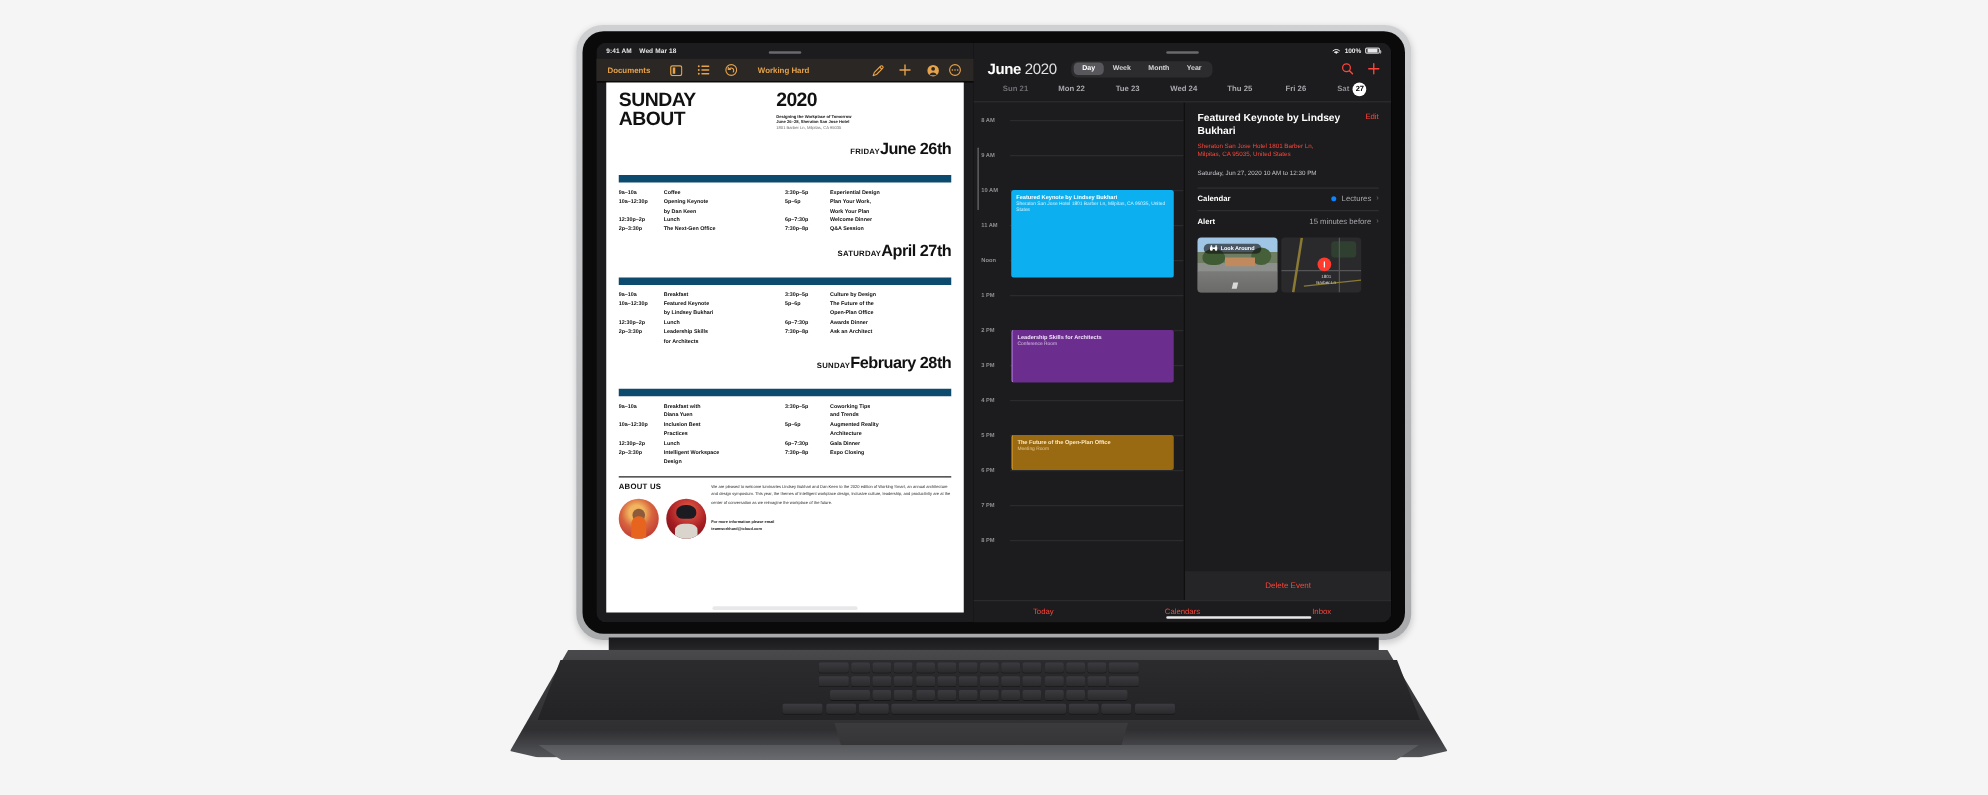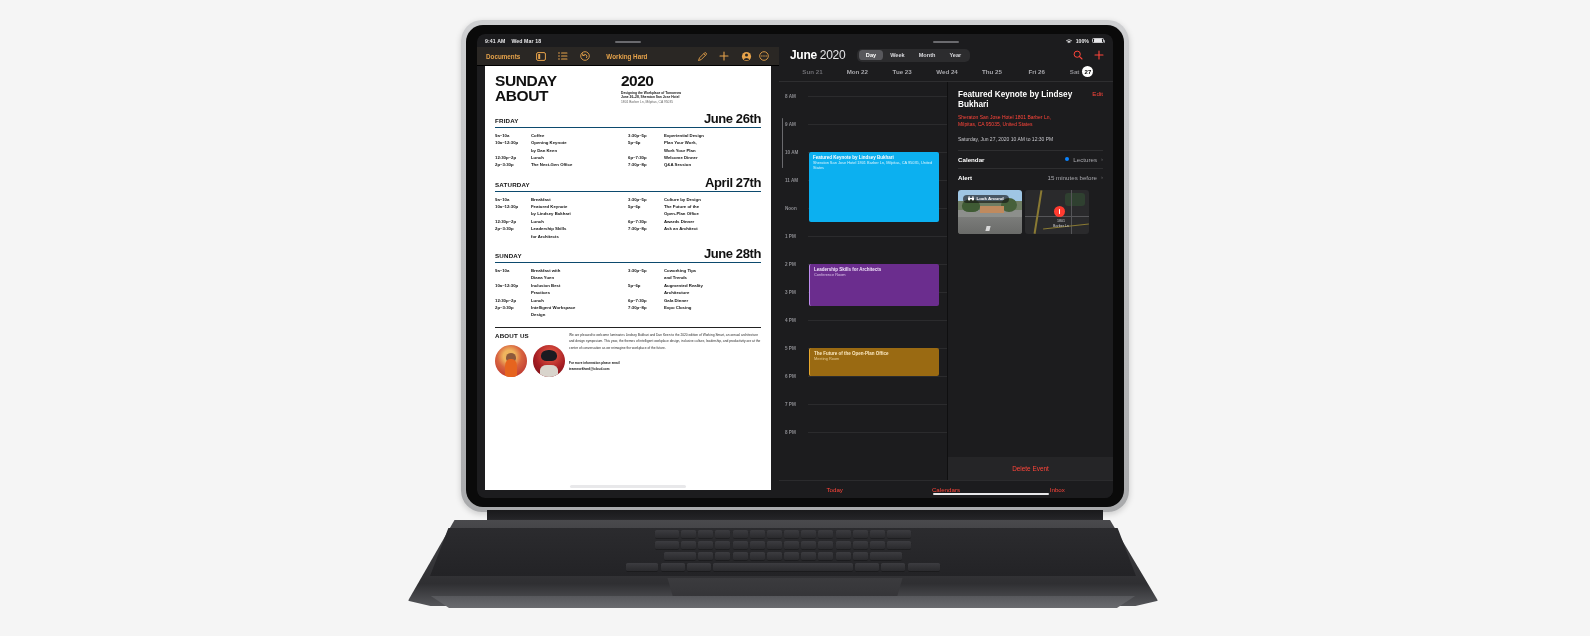--- a/index.html
+++ b/index.html
@@ -60,21 +60,21 @@
   }
   .page-pad { padding: 8px 10px 0 10px; }
   .wh-title { font-size: 15.5px; font-weight: 800; line-height: 0.95; letter-spacing: -0.4px; }
   .head-row { display:flex; justify-content: space-between; align-items: flex-start; }
   .yr { font-size: 15.5px; font-weight: 800; line-height: .95; letter-spacing:-0.5px;}
   .yr-sub { font-size: 3.3px; font-weight: 700; line-height: 1.42; margin-top: 2px; }
   .yr-sub .faint { font-weight: 400; color:#666; }
   .right-col { width: 140px; }
 
   .day-block { margin-top: 7px; }
-  .day-head { display:flex; justify-content:space-between; align-items:baseline; border-bottom:1px solid #0c4a6e; padding-bottom:2px;}
+  .day-head { display:flex; justify-content:flex-end; align-items:baseline; border-bottom:6px solid #0c4a6e; padding-bottom:15px;}
   .dow { font-size:6.2px; font-weight:800; letter-spacing:.2px; }
   .dat { font-size:13px; font-weight:800; letter-spacing:-0.4px; line-height:1;}
   .sched { display:flex; margin-top:4px; gap: 0; }
   .sched-col { width: 50%; display:flex; }
   .sched-col .times { width: 36px; flex: 0 0 36px; }
   .sched-col .items { flex:1 1 auto; }
   .sched-col .times div, .sched-col .items div {
     font-size:4.3px; font-weight:700; line-height: 1.72; white-space: nowrap;
   }
   .sched-col .items div { font-weight:700; }
@@ -374,21 +374,21 @@
                       <div>Ask an Architect</div>
                       <div>&nbsp;</div>
                     </div>
                   </div>
                 </div>
               </div>
 
               <div class="day-block">
                 <div class="day-head">
                   <div class="dow">SUNDAY</div>
-                  <div class="dat">June 28th</div>
+                  <div class="dat">February 28th</div>
                 </div>
                 <div class="sched">
                   <div class="sched-col">
                     <div class="times">
                       <div>9a–10a</div>
                       <div>&nbsp;</div>
                       <div>10a–12:30p</div>
                       <div>&nbsp;</div>
                       <div>12:30p–2p</div>
                       <div>2p–3:30p</div>

